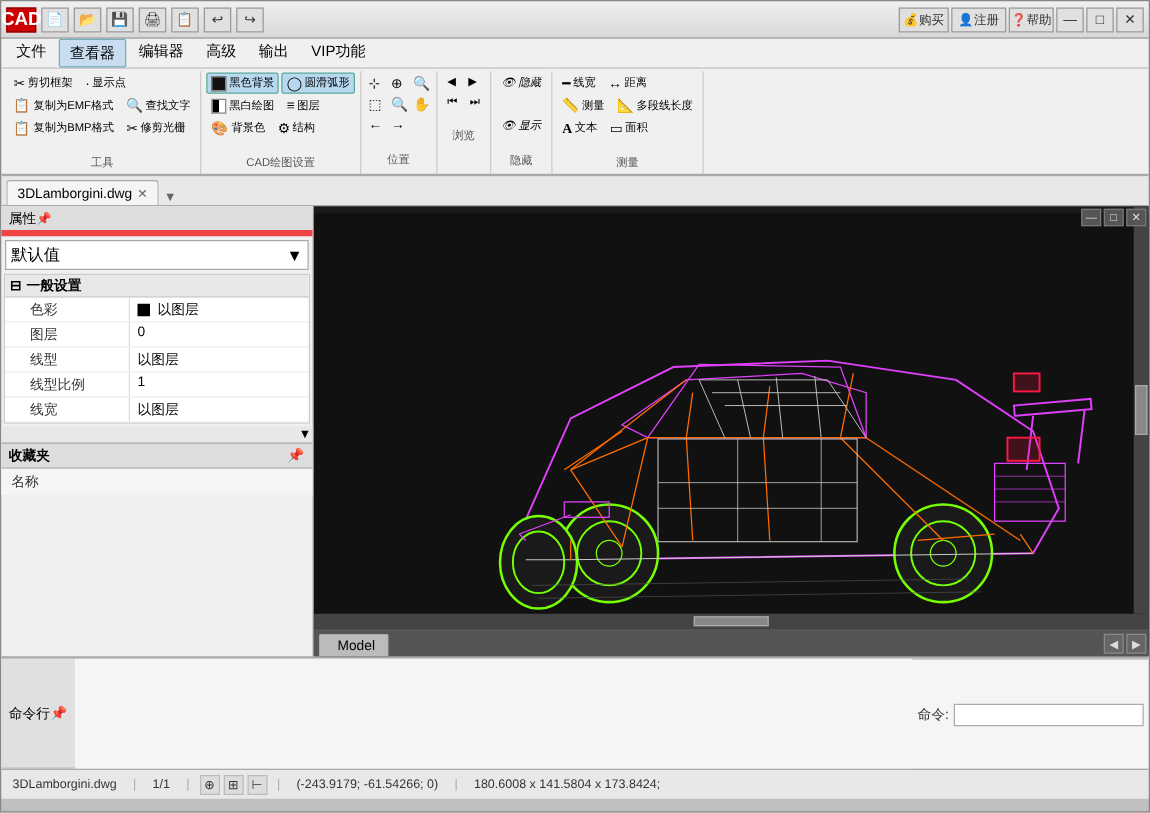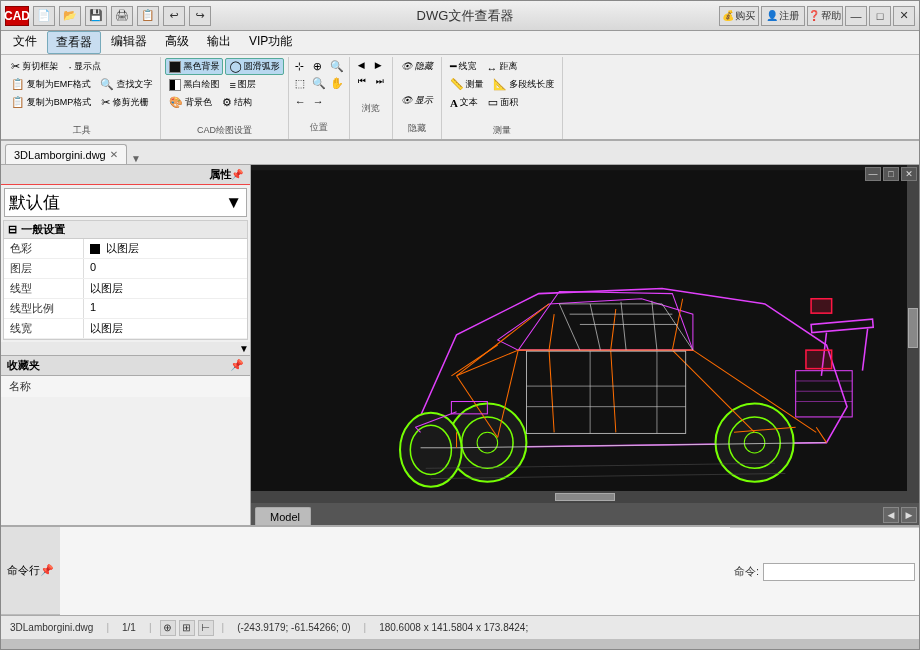--- a/index.html
+++ b/index.html
@@ -13,21 +13,21 @@
       align-items: center;
       justify-content: space-between;
       border-bottom: 1px solid #999;
       padding: 0 4px;
     }
     #title-bar .left { display: flex; align-items: center; gap: 4px; }
     #title-bar .title { flex: 1; text-align: center; font-size: 13px; color: #333; }
     #title-bar .controls { display: flex; gap: 2px; }
     .cad-logo {
       width: 24px; height: 20px; background: #c00; color: white;
-      font-size: 12px; font-weight: bold; display: flex; align-items: center;
+      font-size: 15px; font-weight: bold; display: flex; align-items: center;
       justify-content: center; border: 1px solid #800;
     }
     .win-btn {
       width: 22px; height: 20px; border: 1px solid #999; background: #e0e0e0;
       cursor: pointer; display: flex; align-items: center; justify-content: center;
       font-size: 11px; color: #333;
     }
 
     
     #menu-bar {
@@ -114,37 +114,37 @@
       background: #f0f0f0;
       border-right: 1px solid #aaa;
       display: flex;
       flex-direction: column;
       flex-shrink: 0;
     }
     .panel-header {
       background: #ddd;
       padding: 2px 6px;
       display: flex;
-      justify-content: flex-end;
-      align-items: center;
-      border-bottom: 1px solid #ef4444;
-      font-size: 11px;
-      font-weight: bold;
+      justify-content: flex-start;
+      align-items: center;
+      border-bottom: 5px solid #ef4444;
+      font-size: 11px;
+      font-weight: normal;
     }
     .panel-header .pin-icon { font-size: 10px; color: #555; cursor: pointer; }
 
     .props-dropdown {
       margin: 3px;
       padding: 2px 4px;
       background: white;
       border: 1px solid #aaa;
       display: flex;
       justify-content: space-between;
       align-items: center;
-      font-size: 17px;
+      font-size: 13px;
       cursor: pointer;
     }
 
     .props-body {
       flex: 1;
       overflow-y: auto;
       background: white;
       border: 1px solid #ccc;
       margin: 2px;
     }
@@ -159,22 +159,22 @@
       font-weight: bold;
       border-bottom: 1px solid #ccc;
       cursor: pointer;
     }
     .prop-row {
       display: flex;
       border-bottom: 1px solid #eee;
       font-size: 11px;
     }
     .prop-name {
-      width: 80px;
-      padding: 2px 6px;
+      width: 100px;
+      padding: 2px 20px;
       color: #333;
       border-right: 1px solid #ddd;
       flex-shrink: 0;
     }
     .prop-value {
       padding: 2px 6px;
       color: #000;
       flex: 1;
     }
     .prop-color-box {
@@ -426,21 +426,20 @@
       <div class="cad-logo">CAD</div>
 
       <div class="win-btn" title="新建">📄</div>
       <div class="win-btn" title="打开">📂</div>
       <div class="win-btn" title="保存">💾</div>
       <div class="win-btn" title="打印">🖨</div>
       <div class="win-btn" title="复制">📋</div>
       <div class="win-btn" title="撤销">↩</div>
       <div class="win-btn" title="重做">↪</div>
     </div>
-    <div class="title">DWG文件查看器</div>
     <div class="controls">
       <div class="win-btn" style="width:40px;font-size:10px;">
         <span>💰</span>
         <span>购买</span>
       </div>
       <div class="win-btn" style="width:44px;font-size:10px;">
         <span>👤</span>
         <span>注册</span>
       </div>
       <div class="win-btn" style="width:36px;font-size:10px;">

